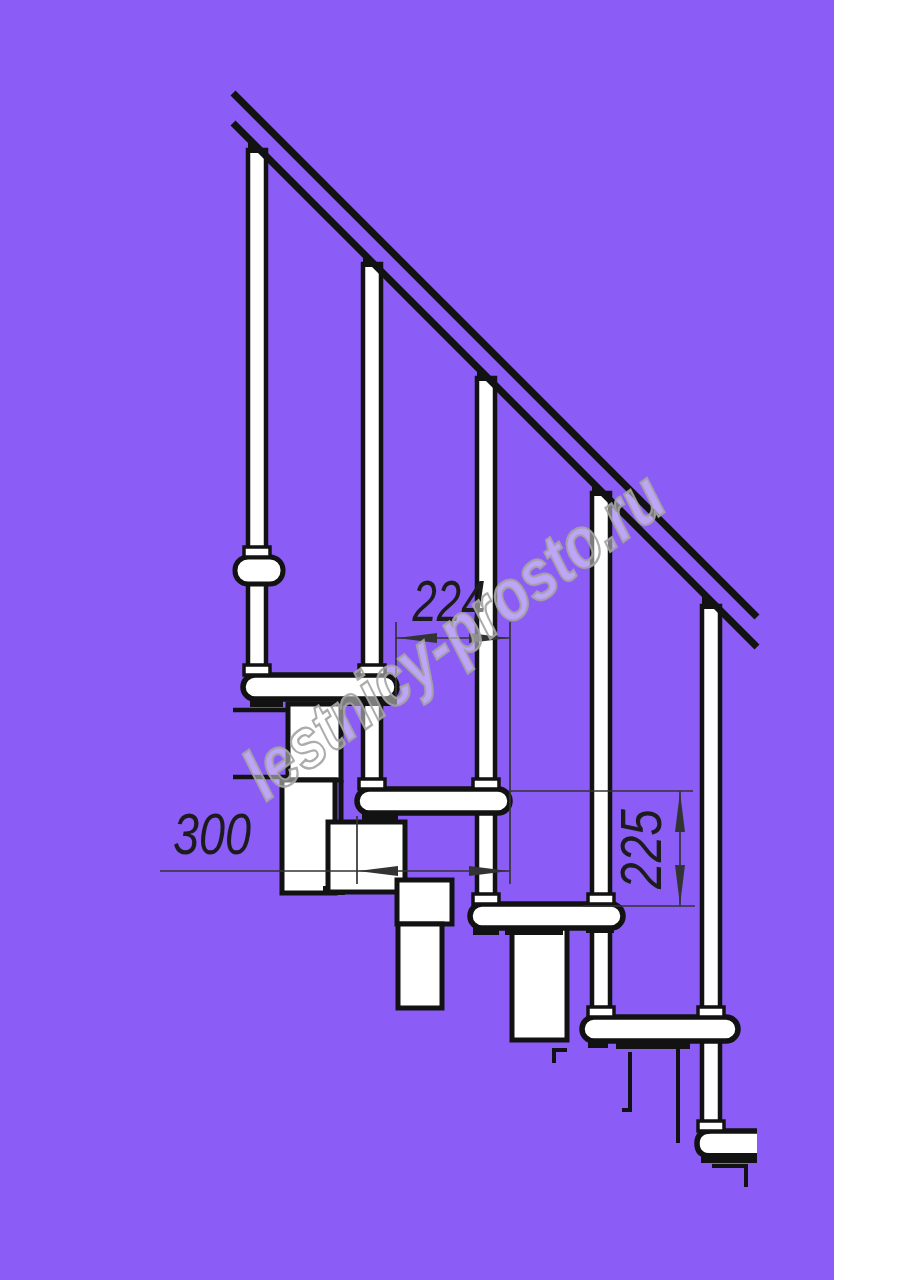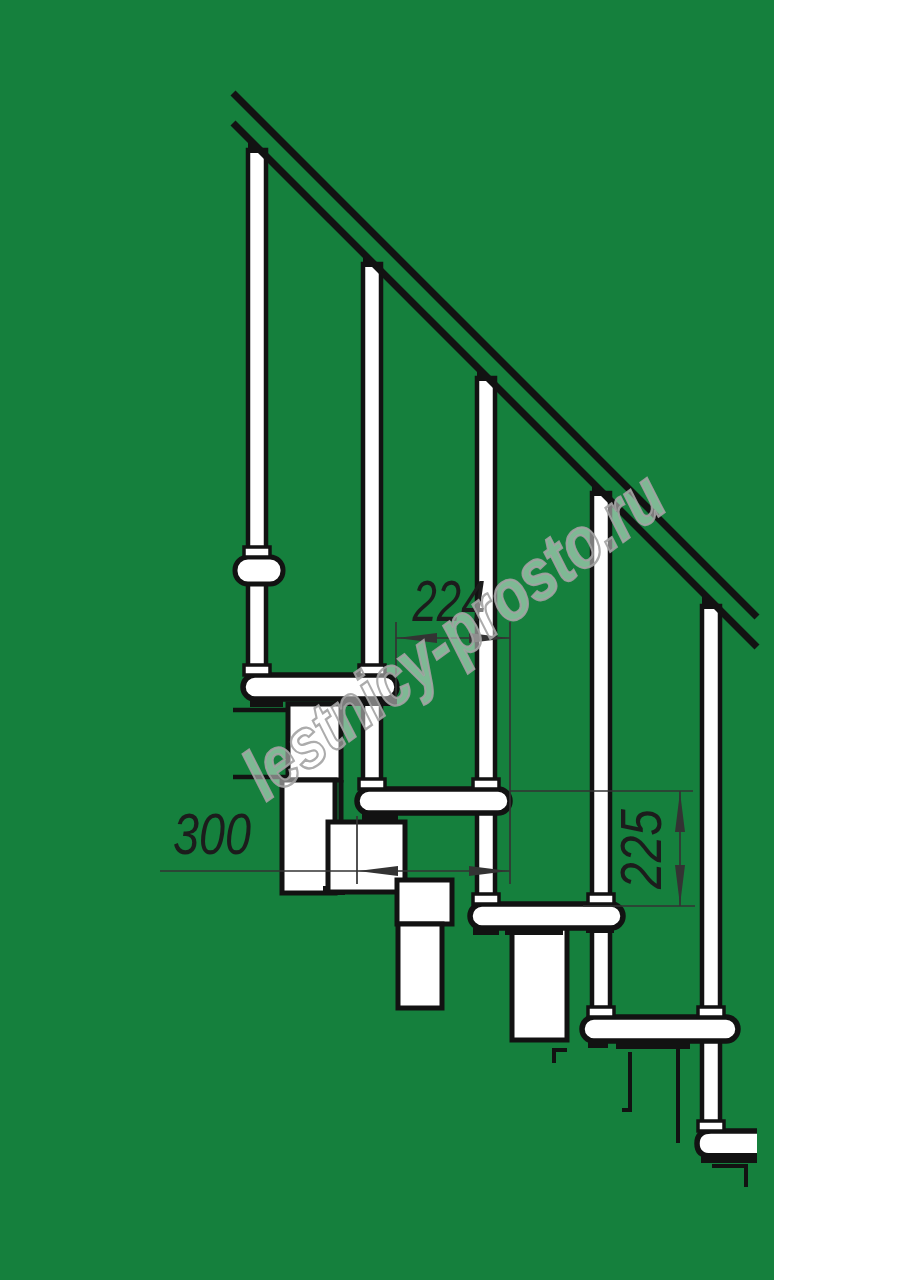--- a/index.html
+++ b/index.html
@@ -1,16 +1,16 @@
 <!DOCTYPE html>
 <html><head>
 <meta charset="utf-8">
 <style>
   html,body{margin:0;padding:0;background:#ffffff;}
-  .canvas{position:relative;width:774px;height:1280px;background:#15803d;overflow:hidden;text-align:right;}
+  .canvas{position:relative;width:834px;height:1280px;background:#8b5cf6;overflow:hidden;text-align:right;}
   svg{display:block;}
   .dim-text{
     font-family:"Liberation Sans","DejaVu Sans",sans-serif;
     font-style:italic;
     font-size:58px;
     fill:#1c1c1c;
   }
   .watermark{
     font-family:"Liberation Sans","DejaVu Sans",sans-serif;
     font-style:italic;

